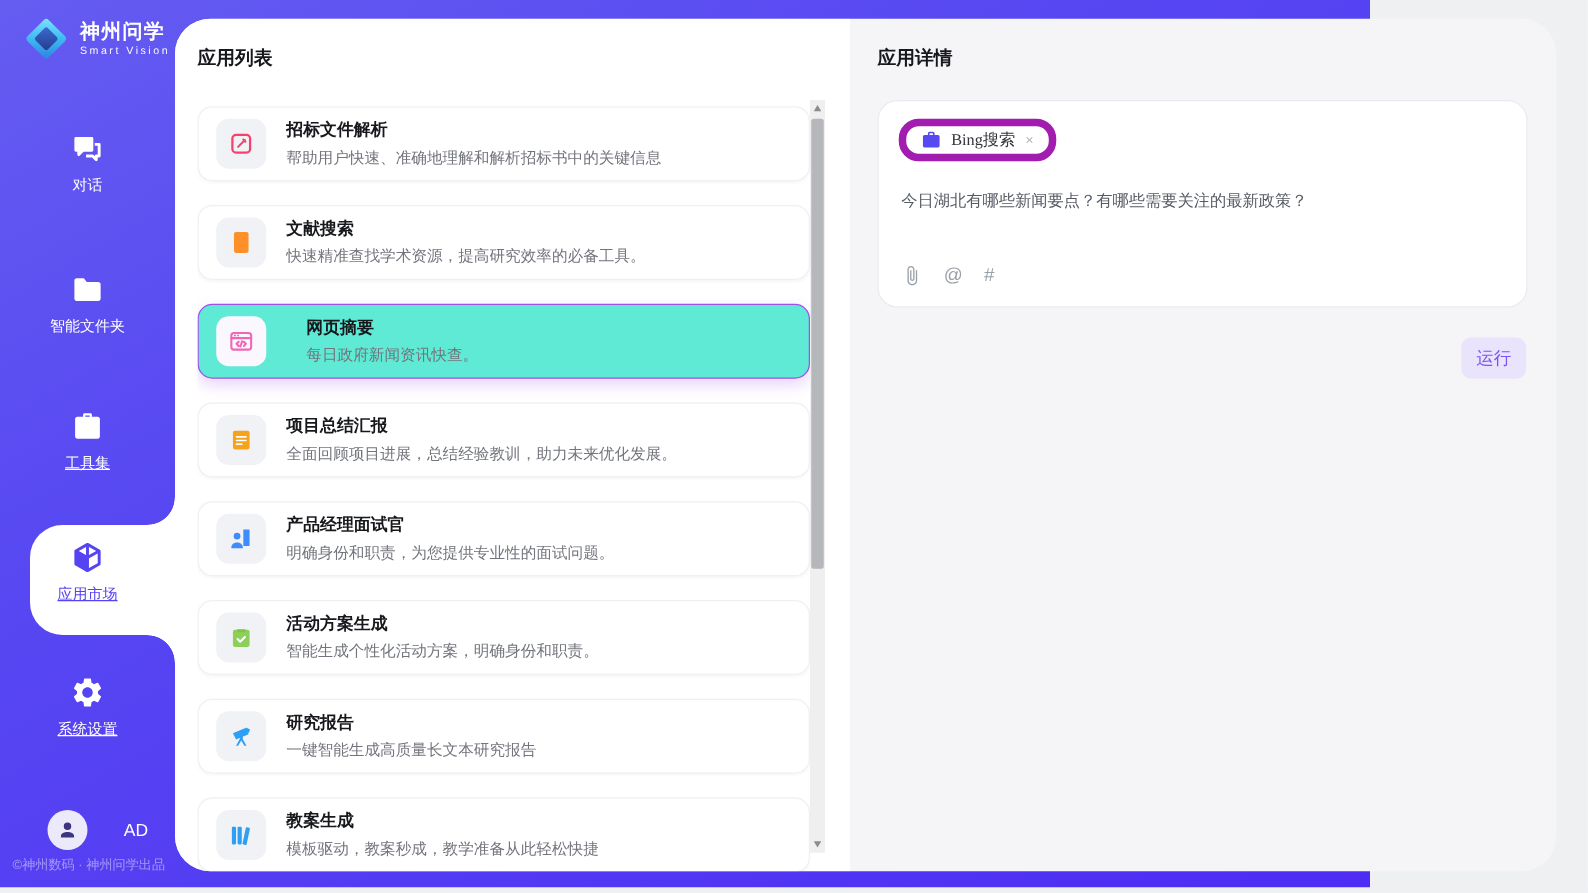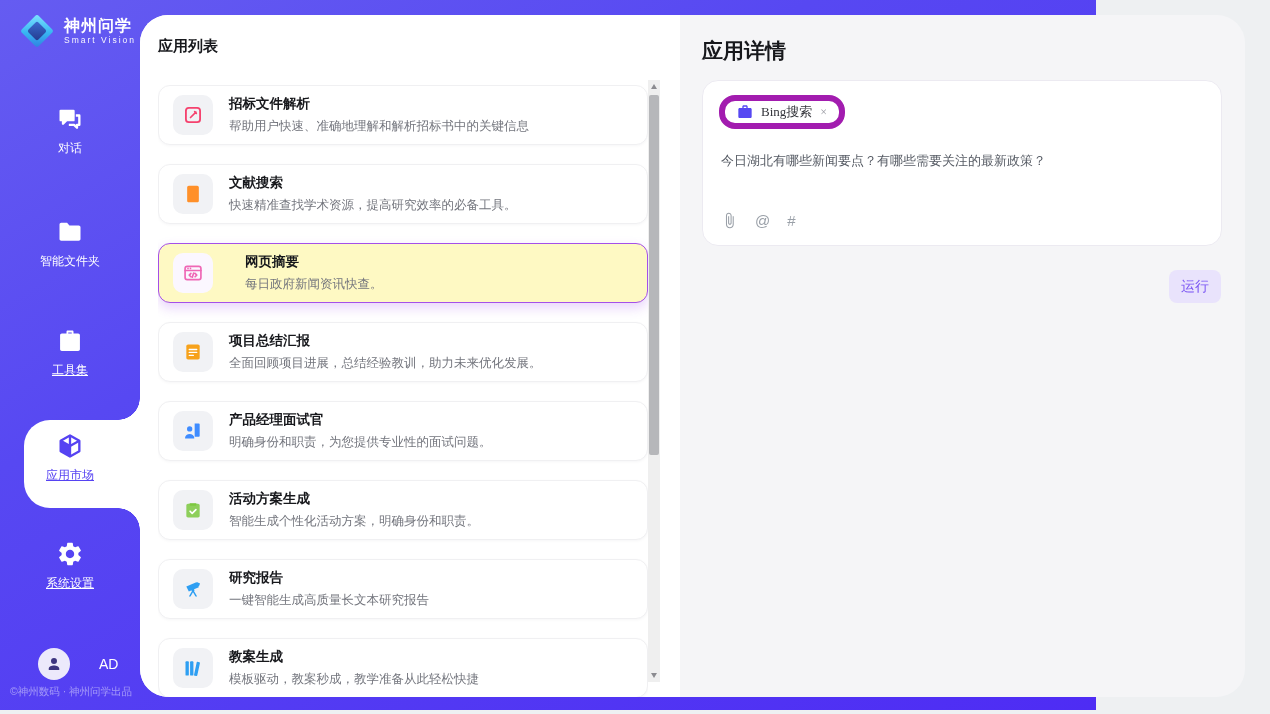--- a/index.html
+++ b/index.html
@@ -46,38 +46,38 @@
   .content { position:absolute; left:140px; top:15px; width:1105px; height:682px;
     background:#f5f5f7; border-radius:28px; overflow:hidden; }
 
   
   .list-panel { position:absolute; left:0; top:0; width:540px; height:682px; background:#fff; }
   .panel-title { position:absolute; left:18px; top:22px; font-size:15px; font-weight:bold; color:#17181c; }
   .cards { position:absolute; left:18px; top:70px; width:490px; height:612px; overflow:hidden; }
   .card { width:490px; height:60px; margin-bottom:19px; background:#fff; border:1px solid #f0f0f2;
     border-radius:12px; box-shadow:0 1px 3px rgba(20,20,40,.04); display:flex; align-items:center;
     padding:14px 14px; gap:16px; cursor:pointer; }
-  .card.selected { background:#fef9c3; border:1px solid #a44fe9; box-shadow:0 5px 12px rgba(150,60,235,.22);gap:32px; }
+  .card.selected { background:#5eead4; border:1px solid #a44fe9; box-shadow:0 5px 12px rgba(150,60,235,.22);gap:32px; }
   .tile { width:40px; height:40px; border-radius:10px; background:#f1f2f5; display:flex;
     align-items:center; justify-content:center; flex:0 0 auto; }
   .card.selected .tile { background:#fbf7ff; }
   .card-name { font-size:13.5px; font-weight:bold; color:#17181c; margin-bottom:5px; }
   .card-desc { font-size:12.5px; color:#73757d; white-space:nowrap; }
 
   
   .scrollbar { position:absolute; left:508px; top:65px; width:12px; height:602px; background:#efefef; }
   .sb-btn { position:absolute; left:0; width:12px; height:13px; background:#efefef; display:flex; align-items:center; justify-content:center; }
   .sb-up { top:0; } .sb-down { bottom:0; }
   .tri-up { width:0; height:0; border-left:3.5px solid transparent; border-right:3.5px solid transparent; border-bottom:5px solid #8b8b90; }
   .tri-down { width:0; height:0; border-left:3.5px solid transparent; border-right:3.5px solid transparent; border-top:5px solid #8b8b90; }
   .sb-thumb { position:absolute; left:1px; top:15px; width:10px; height:360px; background:#b6b7ba; border-radius:2px; }
 
   
   .detail-panel { position:absolute; left:540px; top:0; width:565px; height:682px; }
-  .detail-title { position:absolute; left:22px; top:22px; font-size:21px; font-weight:bold; color:#17181c; }
+  .detail-title { position:absolute; left:22px; top:22px; font-size:15px; font-weight:bold; color:#17181c; }
   .prompt-card { position:absolute; left:22px; top:65px; width:520px; height:166px; background:#fff;
     border:1px solid #eceaf1; border-radius:16px; }
   .tool-tag { position:absolute; left:16px; top:14px; height:32px; display:inline-flex; align-items:center;
     gap:8px; padding:11px 12px; border:6px solid #a21caf; border-radius:16px; background:#fff; cursor:pointer;font-family:Liberation Serif, serif; }
   .tool-tag-label { font-size:13px; color:#33343a; }
   .tag-close { font-size:12px; color:#9a9ba3; cursor:pointer; }
   .prompt-text { position:absolute; left:18px; top:70px; width:480px; font-size:13px; color:#565b64; line-height:1.5; }
   .prompt-toolbar { position:absolute; left:18px; bottom:16px; display:flex; align-items:center; gap:17px; color:#9aa0a8; }
   .pt-glyph { font-size:15px; color:#9aa0a8; cursor:pointer; }
   .run-btn { position:absolute; right:24px; top:255px; width:52px; height:33px; background:#e9e3fc;

